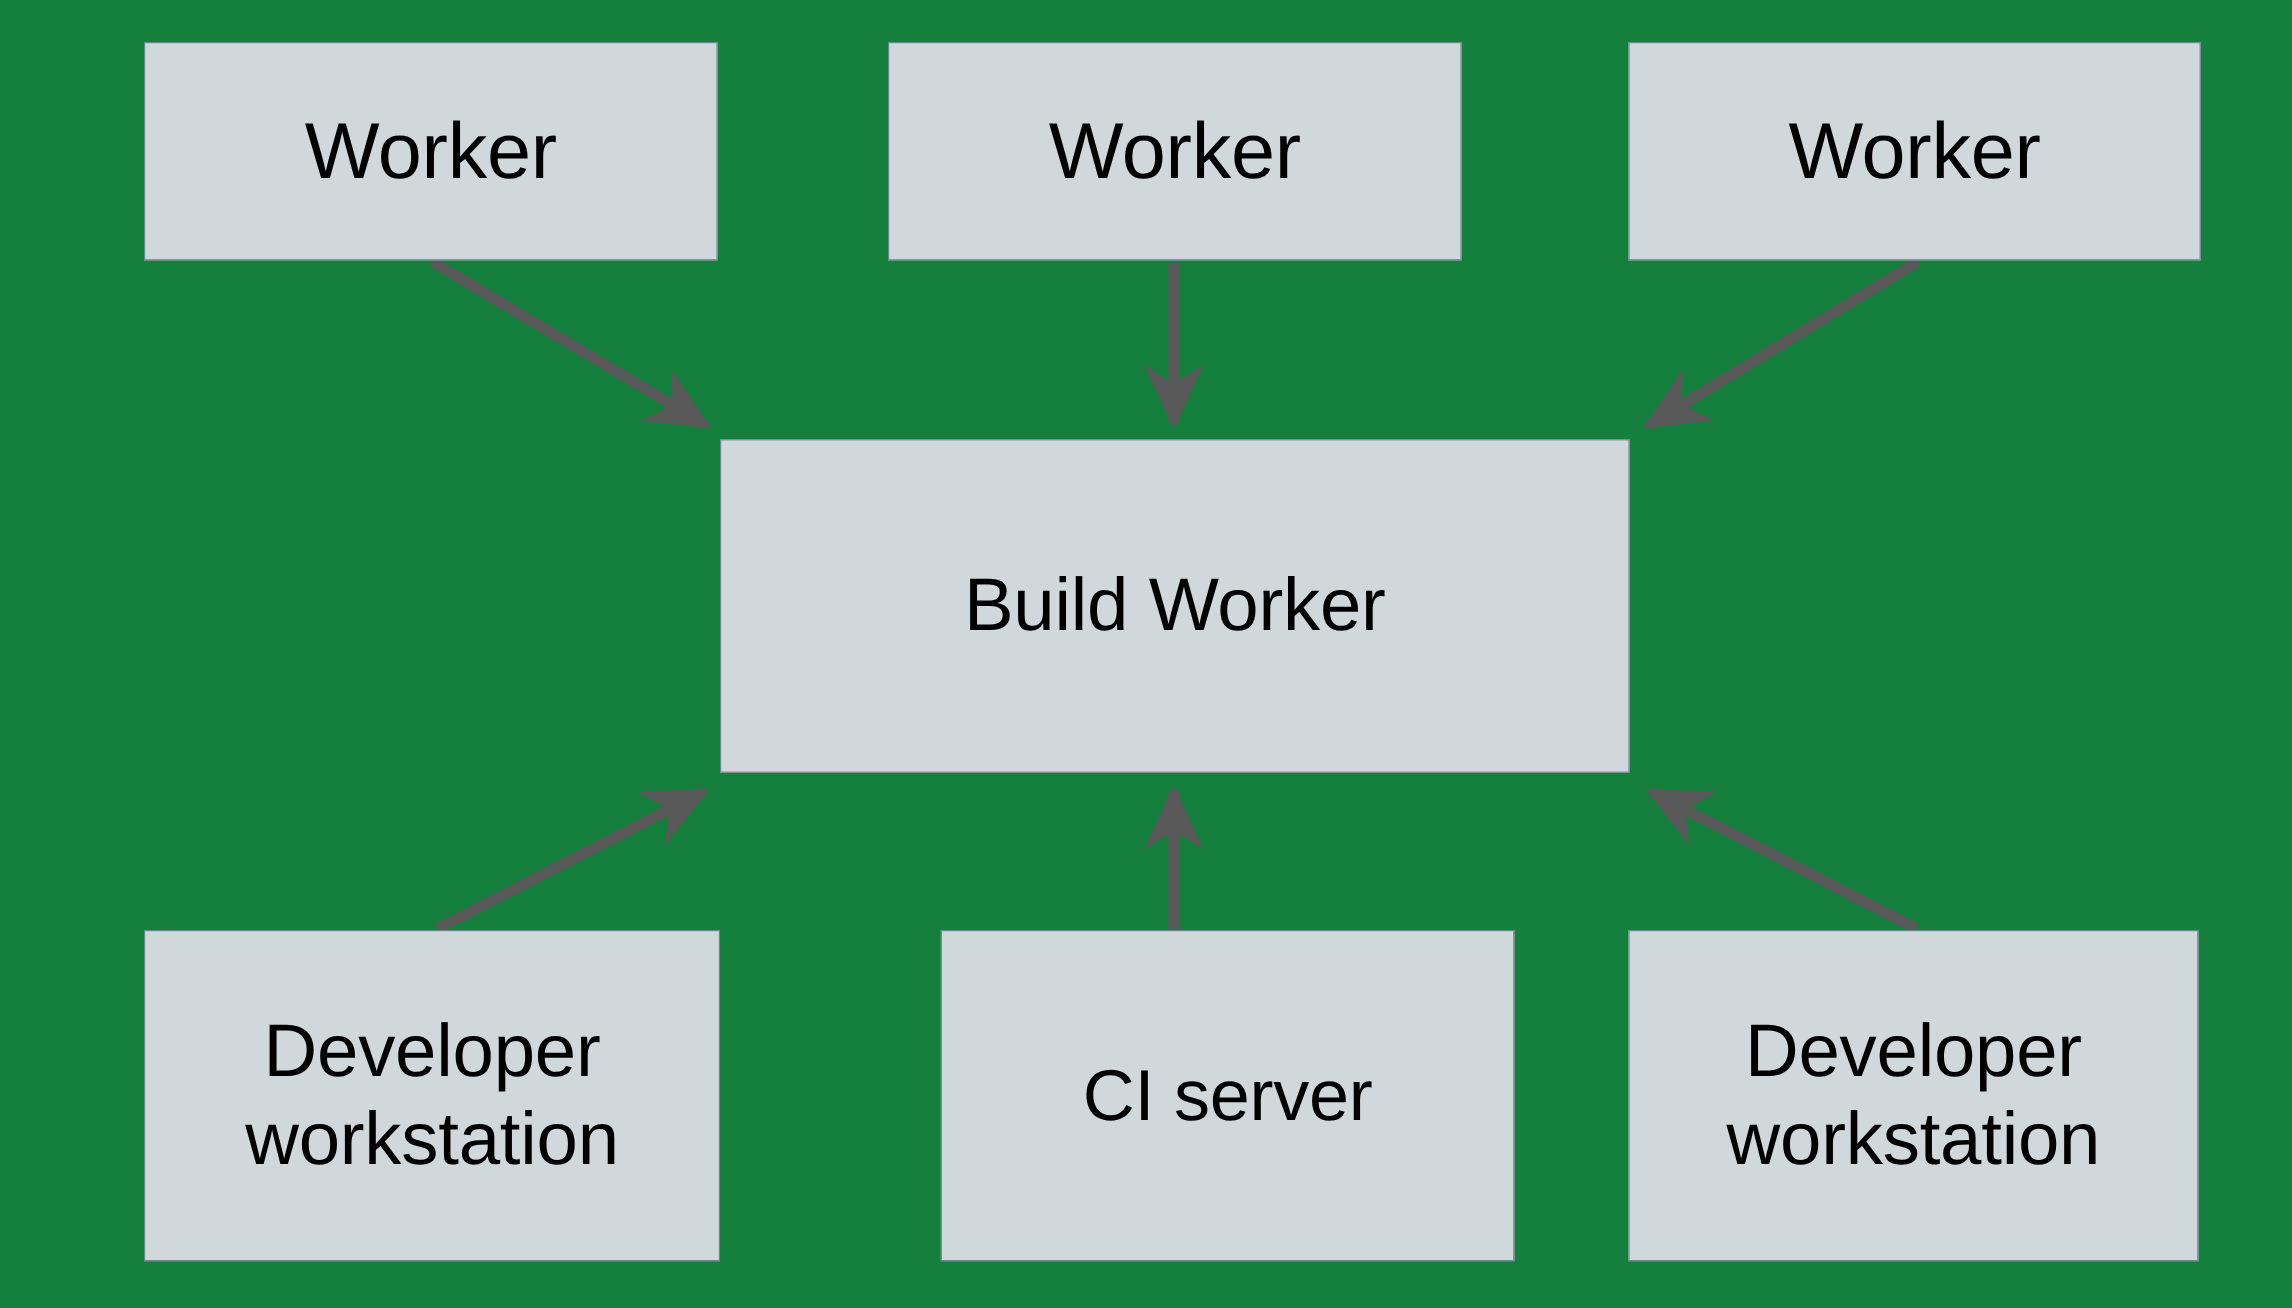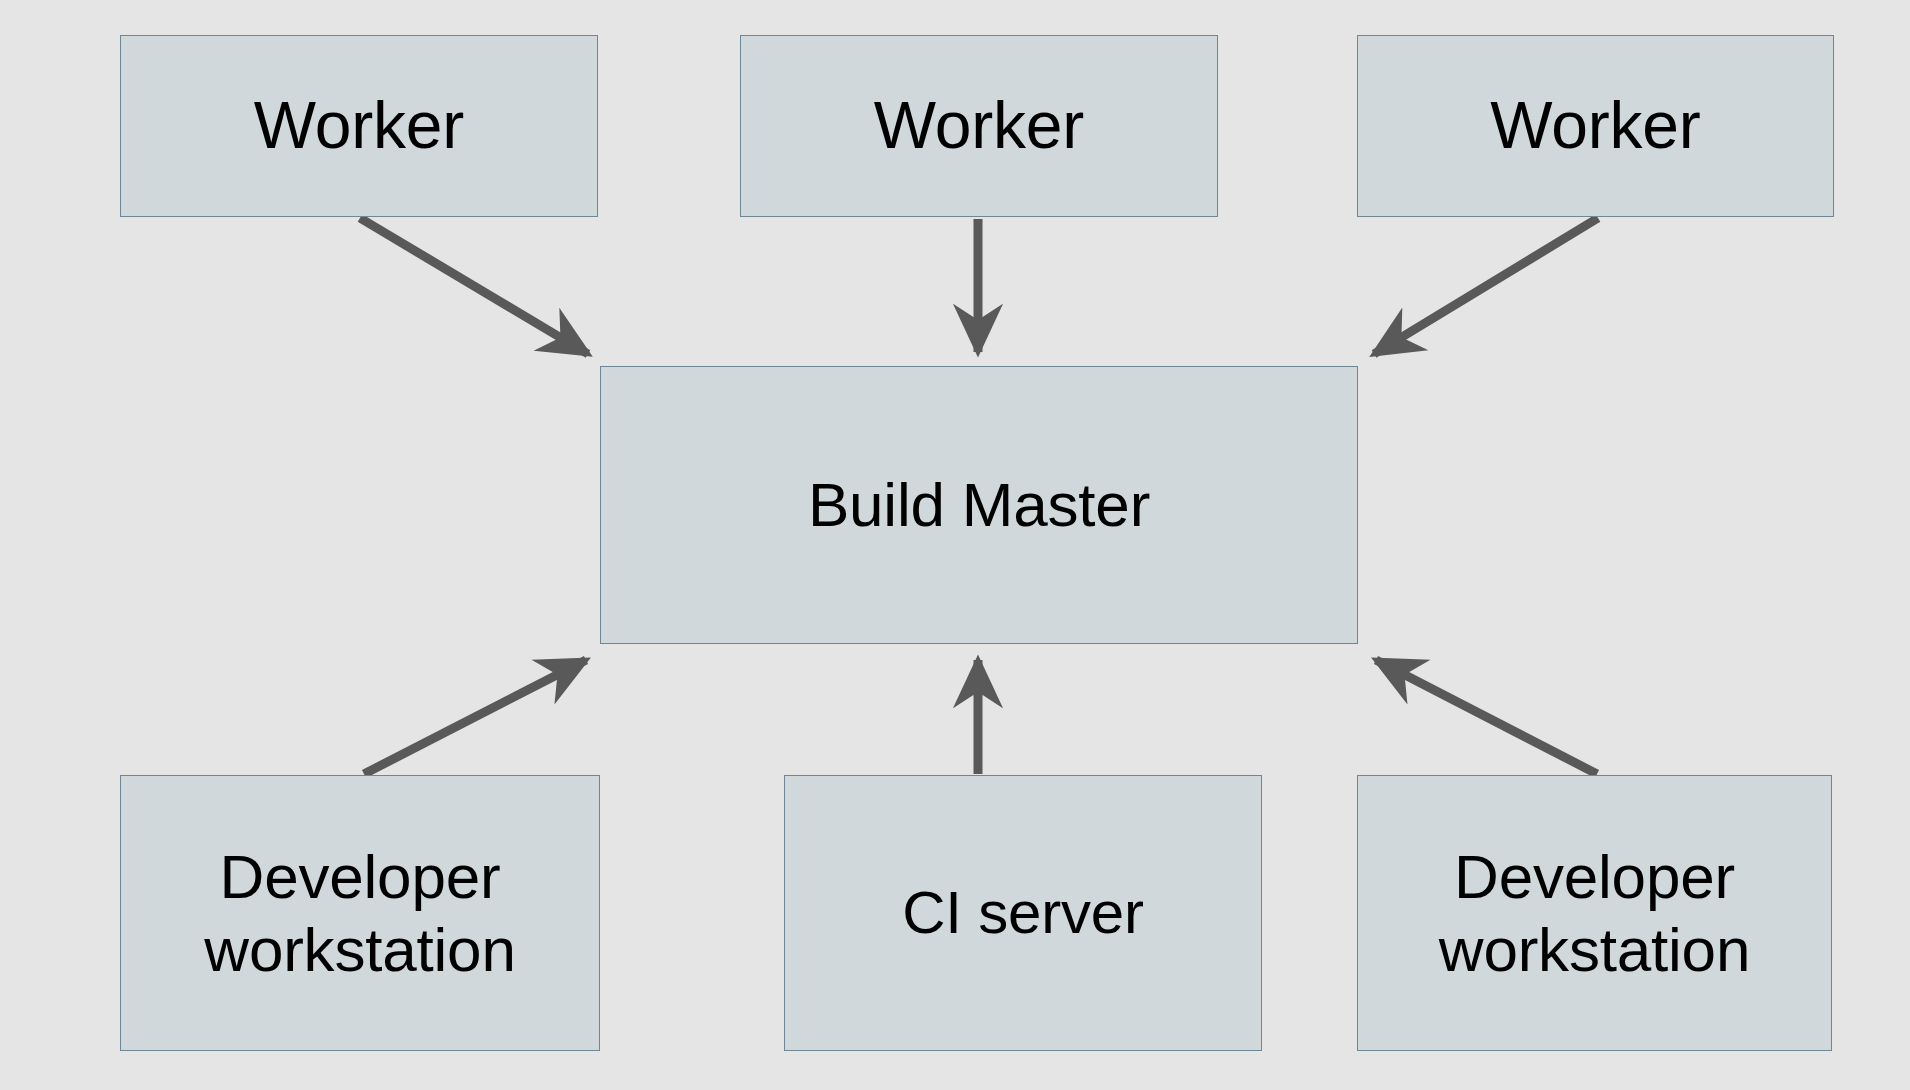--- a/index.html
+++ b/index.html
@@ -8,21 +8,21 @@
     padding: 0;
     background: #ffffff;
   }
   body {
     font-family: "Liberation Sans", "DejaVu Sans", sans-serif;
   }
   #diagram-canvas {
     position: relative;
     width: 1910px;
     height: 1090px;
-    background: #e5e5e5;
+    background: #15803d;
     overflow: hidden;
   }
   #edge-layer {
     position: absolute;
     left: 0;
     top: 0;
     width: 1910px;
     height: 1090px;
     pointer-events: none;
   }
@@ -108,21 +108,21 @@
 
   <div class="node" id="node-worker-2">
     <span class="node-label">Worker</span>
   </div>
 
   <div class="node" id="node-worker-3">
     <span class="node-label">Worker</span>
   </div>
 
   <div class="node" id="node-build-master">
-    <span class="node-label">Build Master</span>
+    <span class="node-label">Build Worker</span>
   </div>
 
   <div class="node" id="node-dev-workstation-1">
     <span class="node-label">Developer
 workstation</span>
   </div>
 
   <div class="node" id="node-ci-server">
     <span class="node-label">CI server</span>
   </div>

